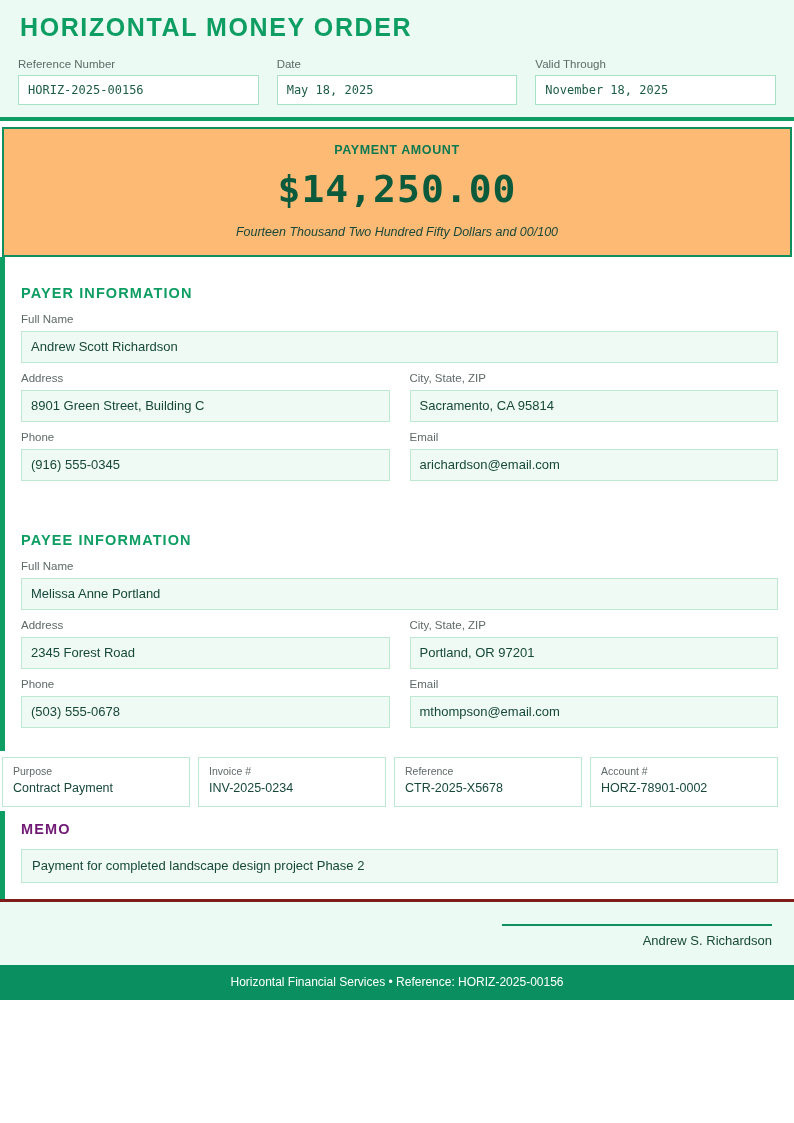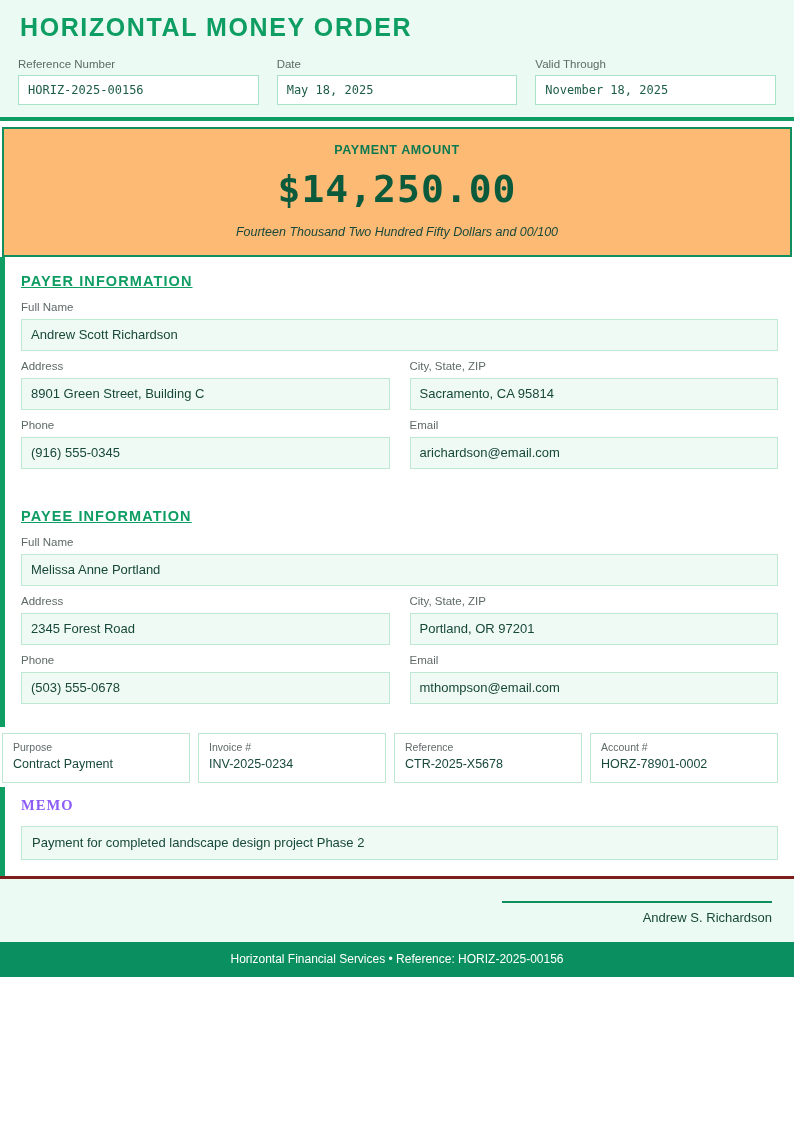--- a/index.html
+++ b/index.html
@@ -98,22 +98,21 @@
   .section {
     border-left: 5px solid #0e9d62;
     padding: 12px 16px 14px 16px;
     background: #ffffff;
   }
   .section-title {
     font-size: 14.5px;
     font-weight: bold;
     color: #0e9d62;
     letter-spacing: 1.1px;
-    margin: 4px 0 12px 0;
-    text-decoration: underline;
+    margin: 16px 0 12px 0;
   }
   .field {
     margin-bottom: 9px;
   }
   .f-label {
     font-size: 11.5px;
     color: #5e6a68;
     margin-bottom: 4px;
     line-height: 1.2;
   }
@@ -164,24 +163,23 @@
   }
 
   
   .memo-section {
     border-left: 5px solid #0e9d62;
     padding: 10px 16px 16px 16px;
   }
   .memo-title {
     font-size: 14.5px;
     font-weight: bold;
-    color: #8b5cf6;
+    color: #701a75;
     letter-spacing: 1.1px;
     margin: 0 0 12px 0;
-    font-family: Liberation Serif, serif;
   }
   .memo-value {
     background: #effaf4;
     border: 1px solid #bfe8d3;
     padding: 7px 10px;
     font-size: 13px;
     color: #17483a;
     line-height: 1.4;
   }
 

